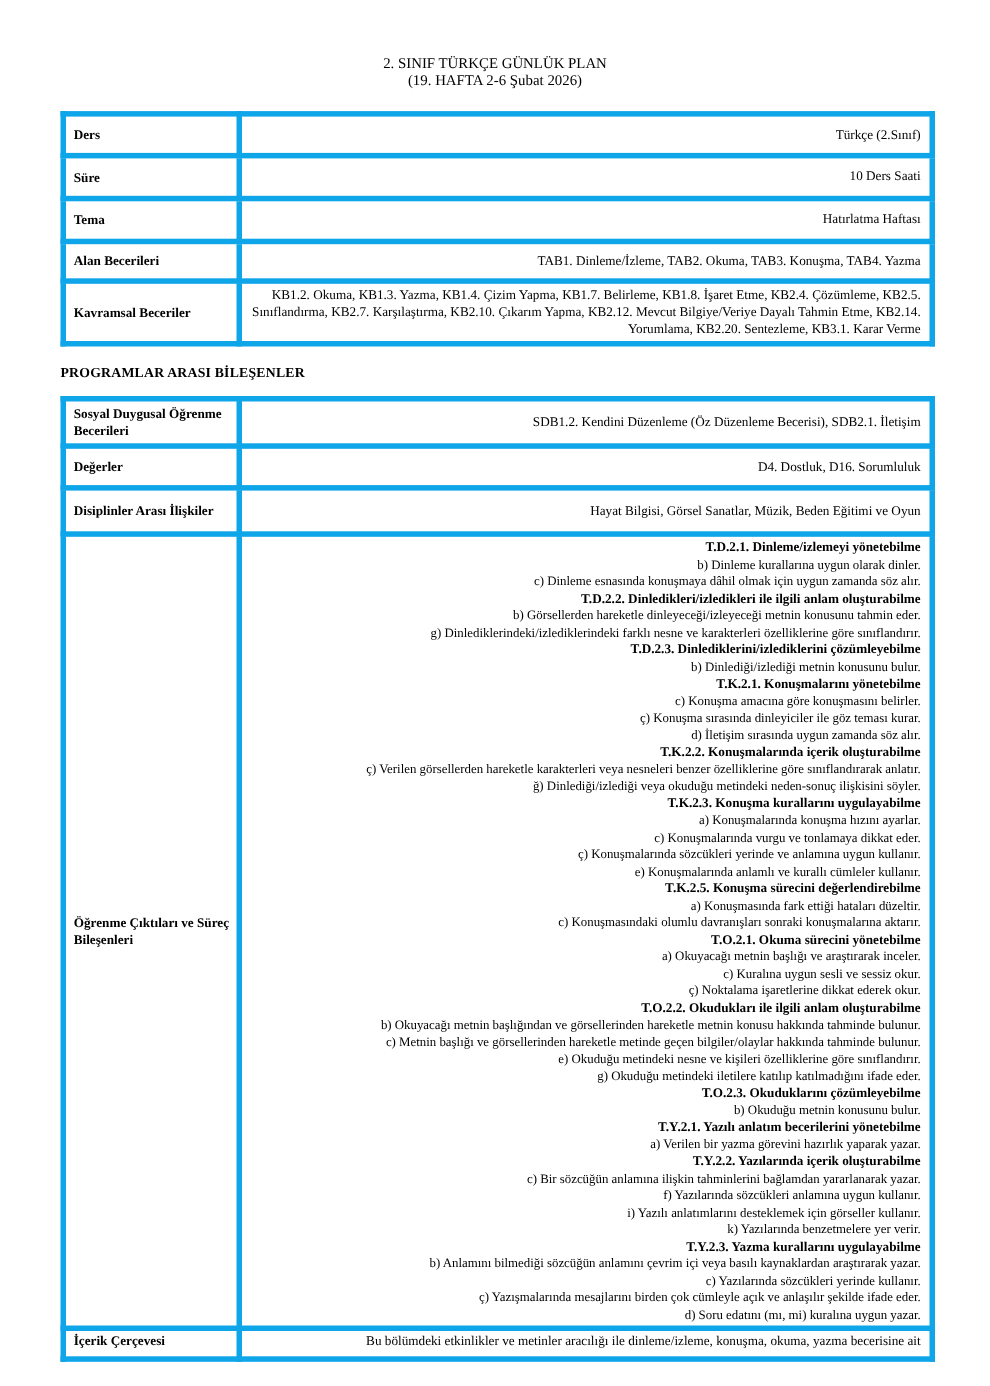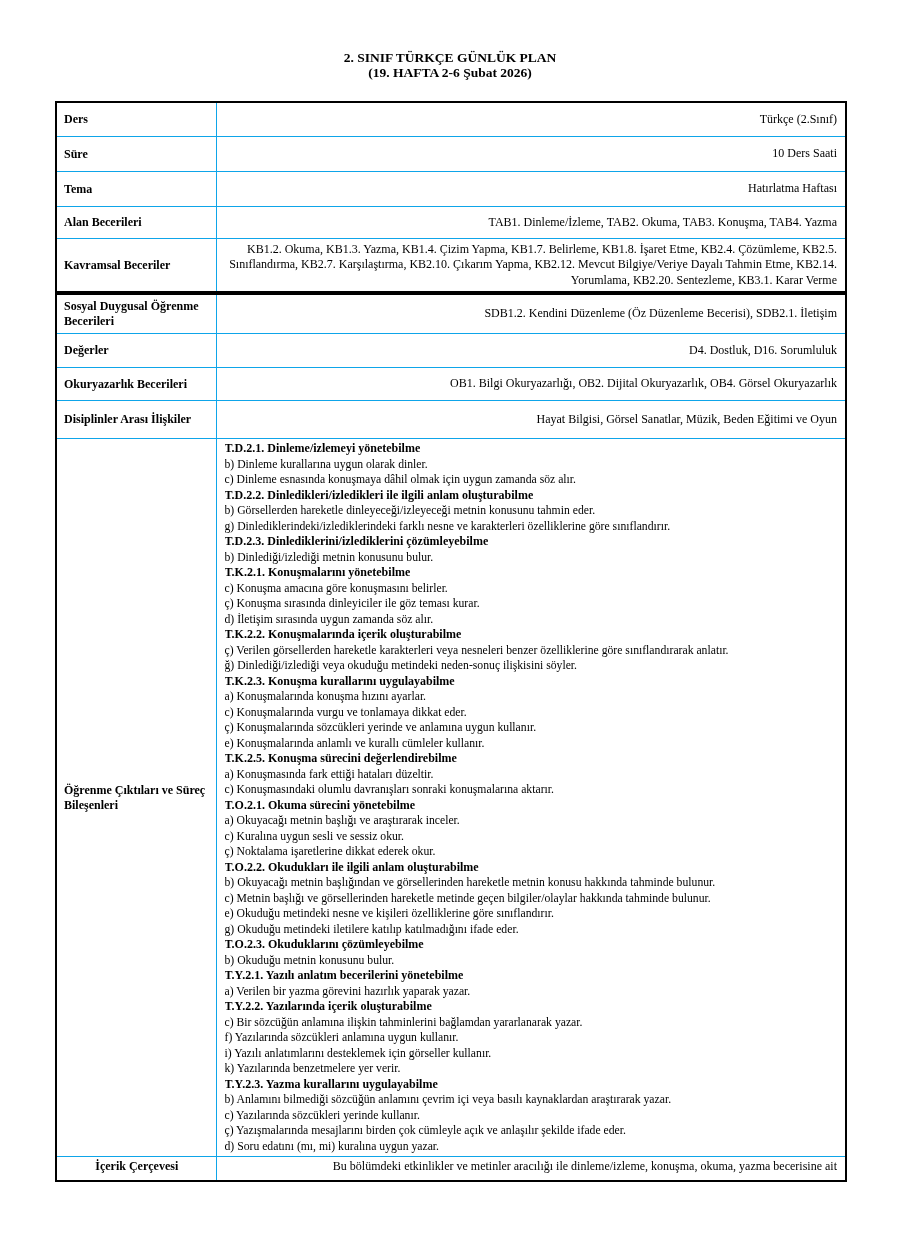--- a/index.html
+++ b/index.html
@@ -2,44 +2,44 @@
 <html><head>
 <meta charset="utf-8">
 <style>
   html,body{margin:0;padding:0;}
   body{
     width:900px;height:1260px;background:#ffffff;color:#000;
     font-family:"Liberation Serif","DejaVu Serif",serif;
     -webkit-font-smoothing:antialiased;
   }
   .page{padding:50px 55px 0 55px;}
-  .title{ text-align:center; font-weight:bold; font-size:13.5px; line-height:15px;}
+  .title{ text-align:center; font-weight:normal; font-size:13.5px; line-height:15px;}
   .tbl{
     border-collapse:collapse; width:790px; table-layout:fixed;
     font-size:12px;
   }
-  .tbl,.tbl td{border:1px solid #0ea5e9;}
+  .tbl,.tbl td{border:5px solid #0ea5e9;}
   .tbl{border:2px solid #000;}
   .tbl1{margin-top:21px;}
   col.c1{width:160px;} col.c2{width:630px;}
   td.lbl{
     font-weight:bold; padding:2px 6px 2px 7px; vertical-align:middle; line-height:15px;
   }
   td.val{ padding:2px 8px; vertical-align:middle; line-height:15.5px;text-align:right;}
   .h29{height:29px;} .h30{height:30px;margin-top:48px;} .h27{height:27px;} .h48{height:48px;}
   .h34{height:34px;} .h28{height:28px;} .h33{height:33px;}
   .heading{
     font-weight:bold; font-size:12.5px; margin:17px 0 13px 0; letter-spacing:0.2px;
   }
   td.outcomes{ vertical-align:top; padding:2px 8px 2px 8px;}
   td.outcomes-label{ vertical-align:middle;}
-  .ln{ font-size:11.7px; line-height:15.5px; white-space:nowrap; overflow:hidden;}
+  .ln{ font-size:11.7px; line-height:15.5px; white-space:nowrap; overflow:hidden;text-align:right;}
   .ln.b{ font-weight:bold; font-size:12px;}
   tr.frame-row td{ height:20px; vertical-align:top; padding-top:2px; padding-bottom:1px;}
-  tr.frame-row td.lbl{line-height:14px;text-align:center;}
+  tr.frame-row td.lbl{line-height:14px;}
   tr.frame-row td.val{line-height:14px;}
 </style>
 </head>
 <body>
 
 <div class="page">
 
   <div class="title">
     <div>2. SINIF TÜRKÇE GÜNLÜK PLAN</div>
     <div>(19. HAFTA 2-6 Şubat 2026)</div>
@@ -67,38 +67,35 @@
         <td class="lbl h27">Alan Becerileri</td>
         <td class="val">TAB1. Dinleme/İzleme, TAB2. Okuma, TAB3. Konuşma, TAB4. Yazma</td>
       </tr>
       <tr>
         <td class="lbl h48">Kavramsal Beceriler</td>
         <td class="val">KB1.2. Okuma, KB1.3. Yazma, KB1.4. Çizim Yapma, KB1.7. Belirleme, KB1.8. İşaret Etme, KB2.4. Çözümleme, KB2.5. Sınıflandırma, KB2.7. Karşılaştırma, KB2.10. Çıkarım Yapma, KB2.12. Mevcut Bilgiye/Veriye Dayalı Tahmin Etme, KB2.14. Yorumlama, KB2.20. Sentezleme, KB3.1. Karar Verme</td>
       </tr>
     </tbody>
   </table>
 
+  <div class="heading">PROGRAMLAR ARASI BİLEŞENLER</div>
 
   <table class="tbl tbl2">
     <colgroup>
         <col class="c1">
         <col class="c2">
       </colgroup>
     <tbody>
       <tr>
         <td class="lbl h34">Sosyal Duygusal Öğrenme Becerileri</td>
         <td class="val">SDB1.2. Kendini Düzenleme (Öz Düzenleme Becerisi), SDB2.1. İletişim</td>
       </tr>
       <tr>
         <td class="lbl h29">Değerler</td>
         <td class="val">D4. Dostluk, D16. Sorumluluk</td>
-      </tr>
-      <tr>
-        <td class="lbl h28">Okuryazarlık Becerileri</td>
-        <td class="val">OB1. Bilgi Okuryazarlığı, OB2. Dijital Okuryazarlık, OB4. Görsel Okuryazarlık</td>
       </tr>
       <tr>
         <td class="lbl h33">Disiplinler Arası İlişkiler</td>
         <td class="val">Hayat Bilgisi, Görsel Sanatlar, Müzik, Beden Eğitimi ve Oyun</td>
       </tr>
       <tr>
         <td class="lbl outcomes-label">Öğrenme Çıktıları ve Süreç Bileşenleri</td>
         <td class="outcomes">
           <div>
               <div class="ln b">T.D.2.1. Dinleme/izlemeyi yönetebilme</div>

